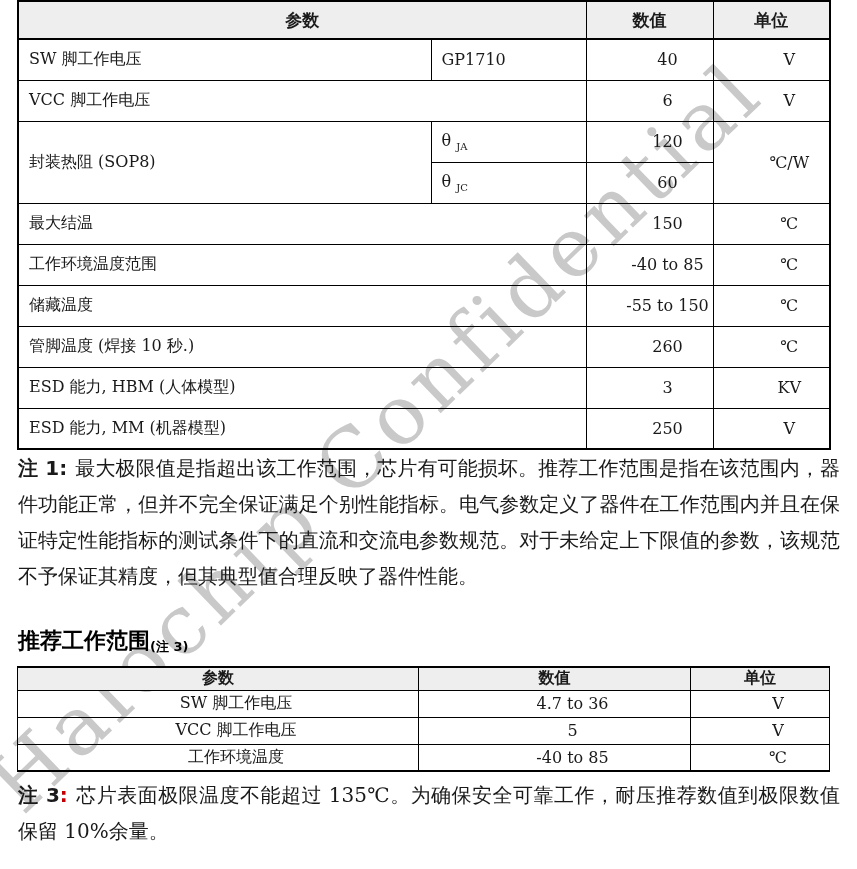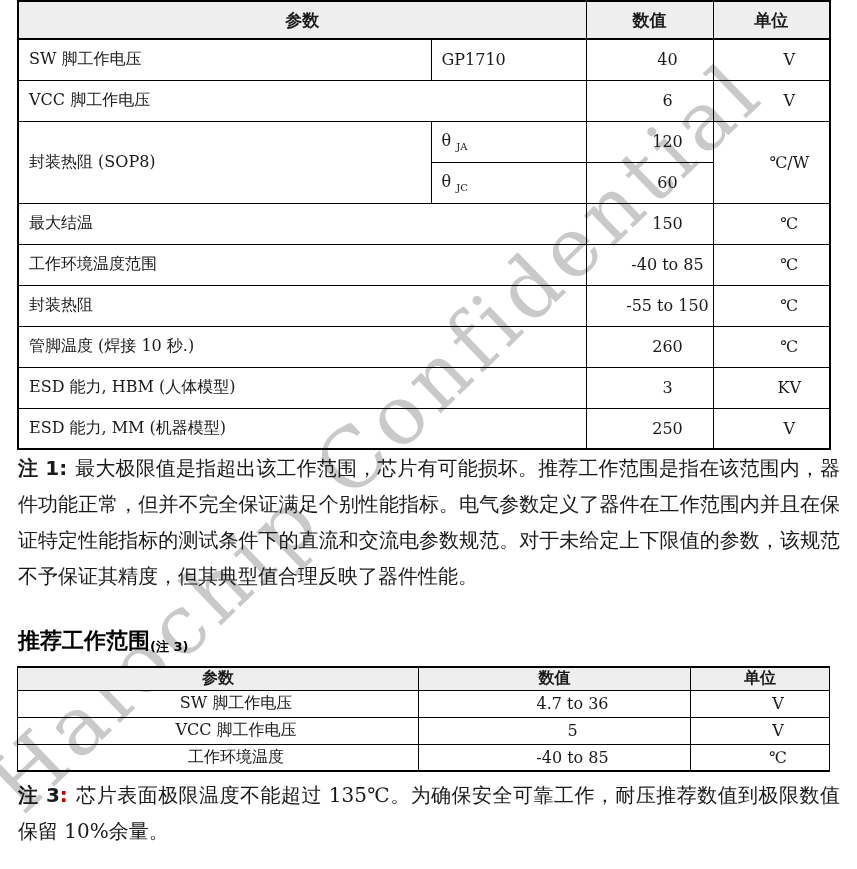--- a/index.html
+++ b/index.html
@@ -134,21 +134,21 @@
         <td class="p" colspan="2">最大结温</td>
         <td class="c">150</td>
         <td class="c">℃</td>
       </tr>
       <tr>
         <td class="p" colspan="2">工作环境温度范围</td>
         <td class="c">-40 to 85</td>
         <td class="c">℃</td>
       </tr>
       <tr>
-        <td class="p" colspan="2">封装热阻</td>
+        <td class="p" colspan="2">储藏温度</td>
         <td class="c">-55 to 150</td>
         <td class="c">℃</td>
       </tr>
       <tr>
         <td class="p" colspan="2">管脚温度 (焊接 10 秒.)</td>
         <td class="c">260</td>
         <td class="c">℃</td>
       </tr>
       <tr>
         <td class="p" colspan="2">ESD 能力, HBM (人体模型)</td>

